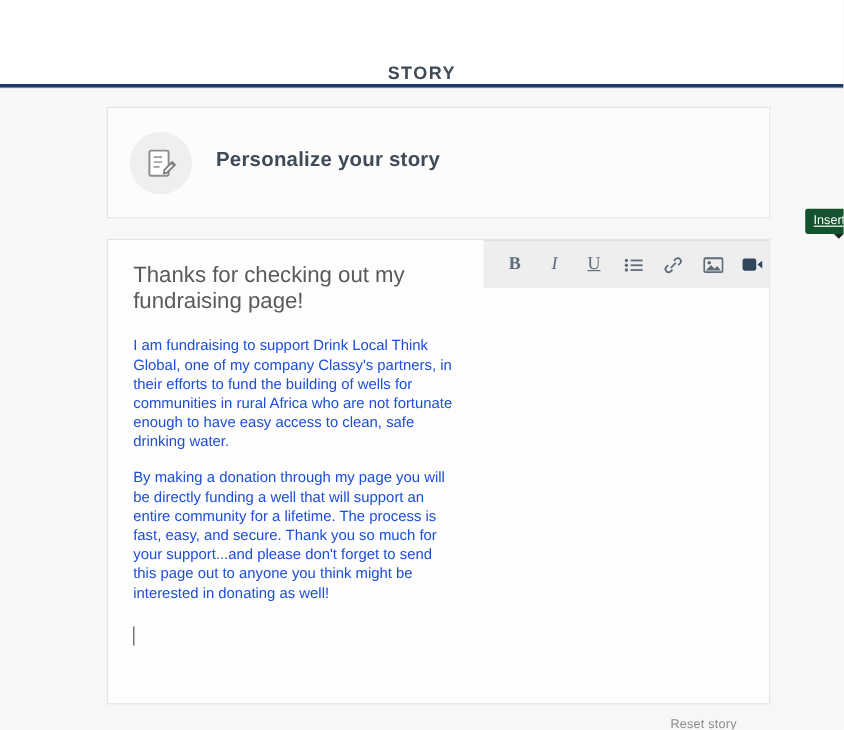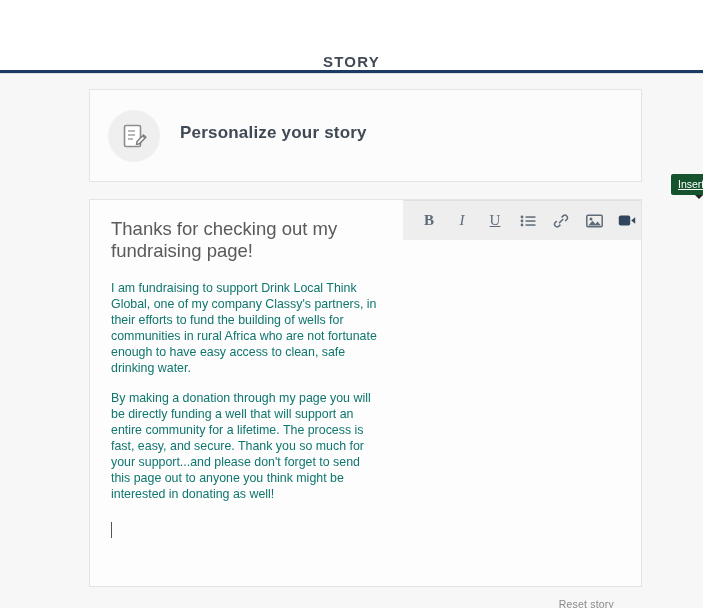--- a/index.html
+++ b/index.html
@@ -119,21 +119,21 @@
   }
   .story-heading {
     font-size: 18.5px;
     color: #5a5a5a;
     font-weight: normal;
     margin: 0 0 18px 0;
   }
   .story-para {
     font-size: 12.4px;
     line-height: 16px;
-    color: #0f766e;
+    color: #1d4ed8;
     margin: 0 0 14px 0;
   }
   .caret {
     display: block;
     width: 1px;
     height: 16px;
     background: #555;
     margin-top: 20px;
   }
 

